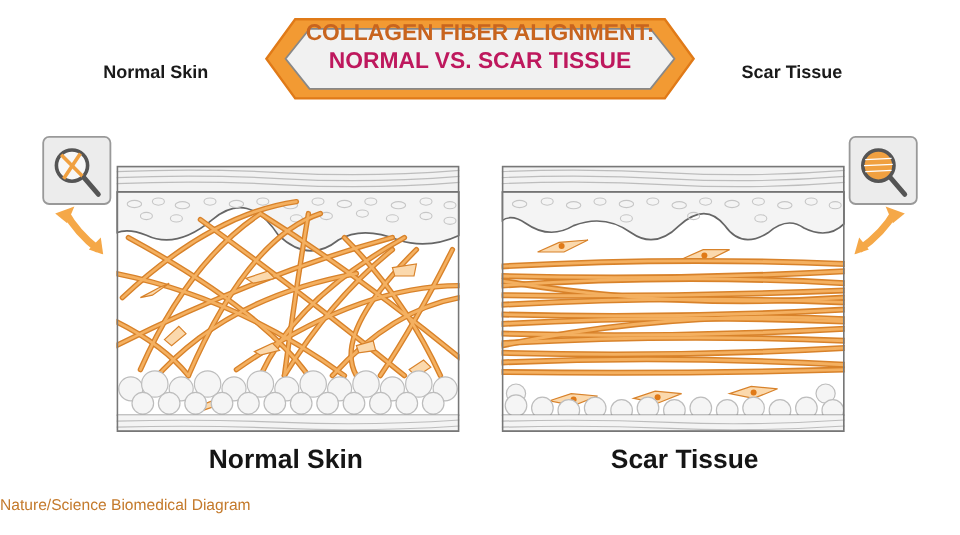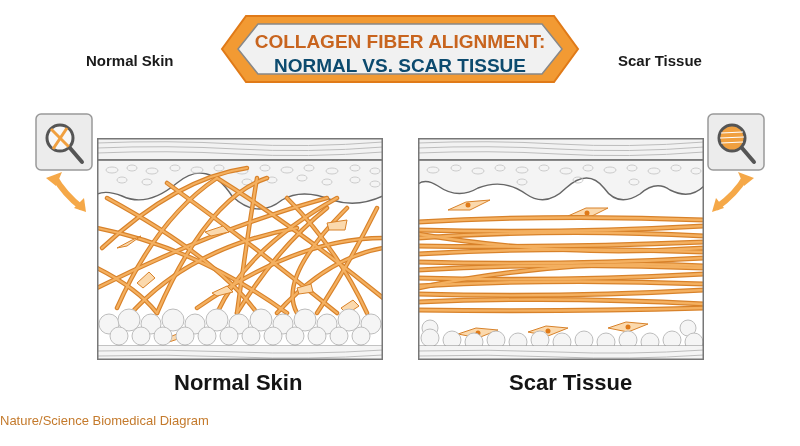--- a/index.html
+++ b/index.html
@@ -1,21 +1,21 @@
 <!DOCTYPE html>
 <html><head>
 <meta charset="utf-8">
 <style>
   html,body{margin:0;padding:0;background:#ffffff;}
   body{width:800px;height:446px;position:relative;overflow:hidden;font-family:"Liberation Sans",sans-serif;}
   .abs{position:absolute;}
   .title-banner{left:218px;top:12px;width:364px;height:74px;}
-  .title-text{left:218px;top:30px;width:364px;text-align:center;font-weight:bold;font-size:19px;line-height:24px;}
+  .title-text{left:218px;top:16px;width:364px;text-align:center;font-weight:bold;font-size:19px;line-height:24px;}
   .title-line1{color:#c8641e;}
-  .title-line2{color:#0c4a6e;}
+  .title-line2{color:#be185d;}
   .side-label{font-size:15px;font-weight:bold;color:#1a1a1a;}
   .panel-label{font-size:22px;font-weight:bold;color:#151515;}
   .footer{left:0;width:800px;text-align:left;top:413px;font-size:13px;color:#c47a2c;}
   svg{display:block;}
 </style>
 </head>
 <body>
 
 <svg class="abs title-banner" width="364" height="74" viewBox="0 0 364 74">
   <polygon points="28,4 336,4 360,37 336,70 28,70 4,37" fill="#f29a33" stroke="#e07a18" stroke-width="2"></polygon>

